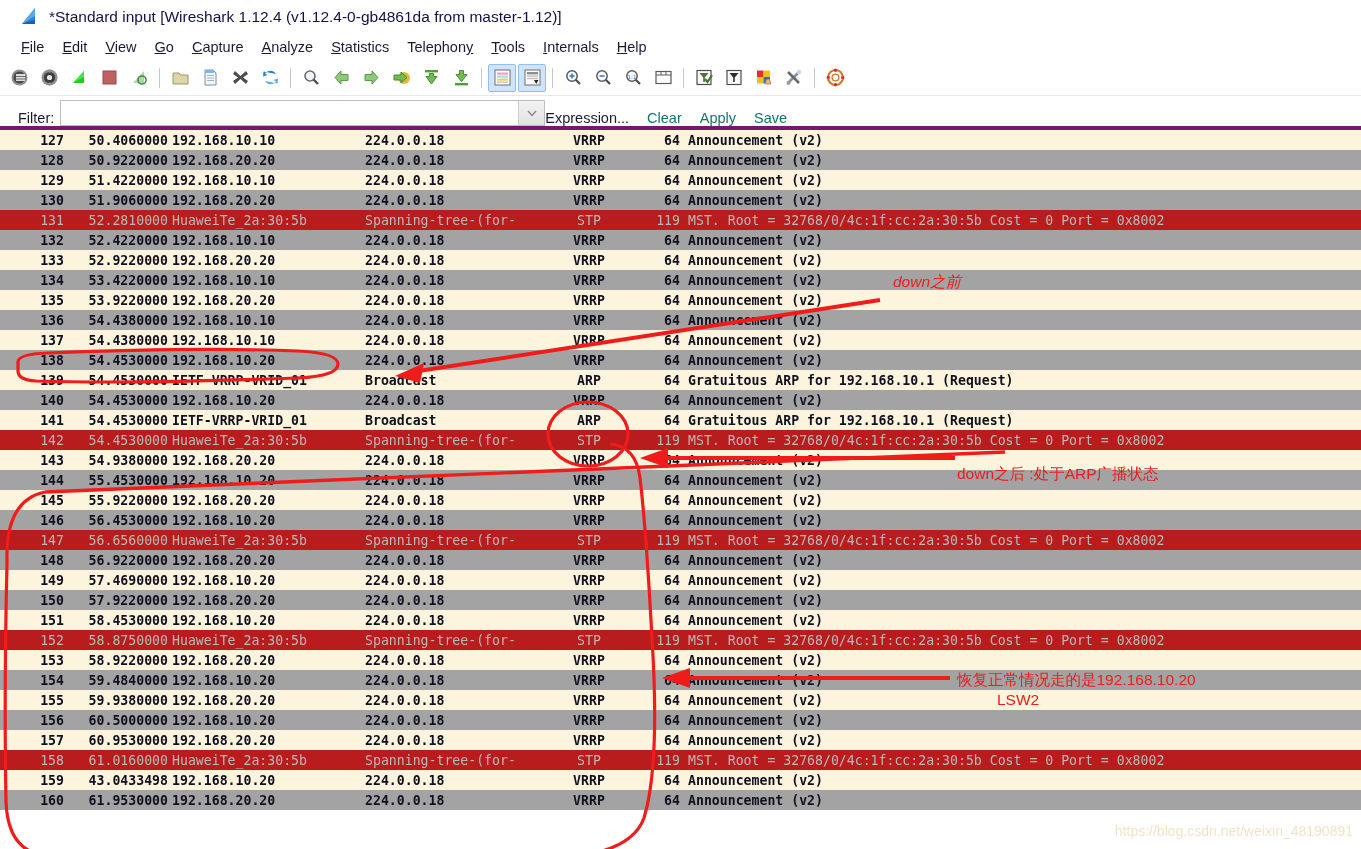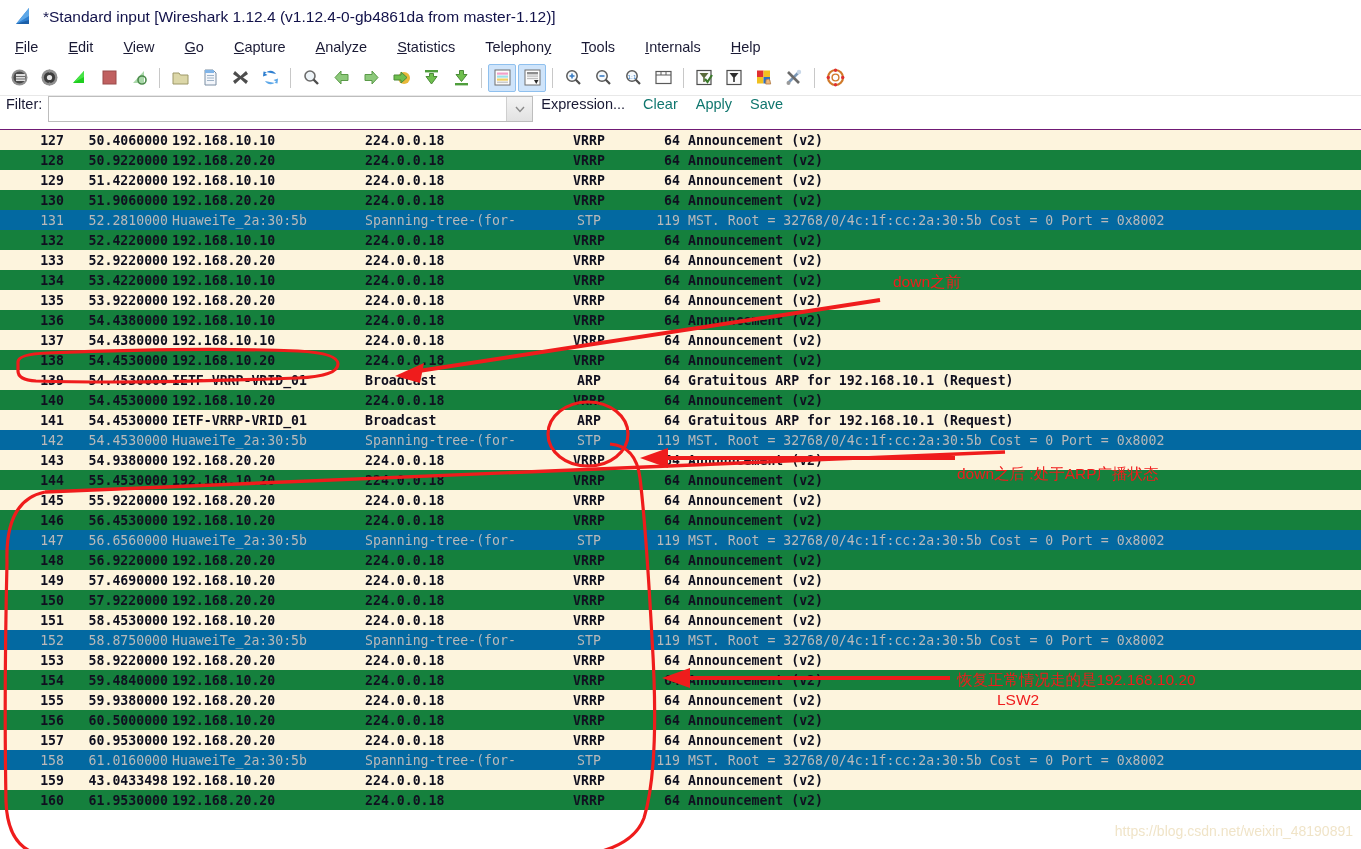--- a/index.html
+++ b/index.html
@@ -13,37 +13,36 @@
   #app {
     position: relative;
     width: 1361px; height: 849px;
     background: #ffffff;
   }
 
   
   .titlebar {
     height: 34px;
     display: flex; align-items: center;
-    padding-left: 14px;
+    padding-left: 20px;
     background: #ffffff;
   }
   .shark-icon { width: 22px; height: 20px; margin-right: 7px; flex: 0 0 auto; }
   .title-text {
     font-size: 15.5px; color: #12124a;
     font-family: "Liberation Sans", sans-serif;
     white-space: nowrap;
   }
 
   
   .menubar {
     height: 26px;
     display: flex; align-items: center;
-    padding-left: 6px;
+    padding-left: 12px;
     background: #ffffff;
-    gap: 12px;
   }
   .menu-item {
     font-size: 14.5px; color: #1a1a35;
     padding: 0 9px;
     white-space: nowrap;
     cursor: default;
   }
   .menu-item .u { text-decoration: underline; }
 
   
@@ -62,24 +61,24 @@
   }
   .tb-btn.active { background: #cfe4fa; border: 1px solid #8fc0ee; }
   .tb-sep {
     width: 1px; height: 20px; background: #c8c8c8;
     margin: 0 5px;
   }
 
   
   .filterbar {
     height: 34px;
-    display: flex; align-items: flex-start;
-    padding-left: 6px;
+    display: flex; align-items: flex-end;
+    padding-left: 18px;
     background: #ffffff;
-    border-bottom: 1px solid #701a75;
+    border-bottom: 4px solid #701a75;
   }
   .filter-label { font-size: 14.5px; color: #1a1a35; margin-right: 6px; }
   .filter-combo {
     width: 485px; height: 26px;
     border: 1px solid #bdbdbd;
     background: #ffffff;
     display: flex; align-items: center;
     position: relative;
   }
   .filter-input {
@@ -88,21 +87,21 @@
     font-size: 13px; padding-left: 5px;
     font-family: "Liberation Sans", sans-serif;
   }
   .filter-drop {
     position: absolute; right: 0; top: 0;
     width: 26px; height: 24px;
     background: linear-gradient(#f3f3f3,#e2e2e2);
     border-left: 1px solid #cfcfcf;
     display: flex; align-items: center; justify-content: center;
   }
-  .filter-actions { display: flex; align-items: center; margin-left: 8px; }
+  .filter-actions { display: flex; align-items: center; margin-left: 0; }
   .filter-actions .act {
     font-size: 14.5px; color: #1a1a35; margin-right: 18px; white-space: nowrap;
   }
   .filter-actions .act.dim { color: #0f766e; }
 
   
   .plist { position: relative; background: #ffffff; }
   .phead {
     height: 20px; position: relative;
     background: #ffffff;
@@ -116,22 +115,22 @@
     border-right: 1px solid #d6d6d6;
     white-space: nowrap;
   }
   .prow {
     height: 20px; position: relative;
     font-family: "DejaVu Sans Mono", monospace;
     font-size: 13.2px;
     white-space: nowrap;
   }
   .prow.vrrp { background: #fdf4dd; color: #101020; font-weight: 600; }
-  .prow.vrrp.alt { background: #15803d; }
-  .prow.stp  { background: #0369a1; color: #b9b9b9; }
+  .prow.vrrp.alt { background: #a3a3a3; }
+  .prow.stp  { background: #b91c1c; color: #b9b9b9; }
   .prow .c {
     position: absolute; top: 1px; height: 18px;
     display: flex; align-items: center;
     overflow: hidden;
   }
   .c-no   { left: 0;    width: 64px;  justify-content: flex-end; }
   .c-time { left: 68px; width: 100px; justify-content: flex-end; }
   .c-src  { left: 172px;width: 190px; }
   .c-dst  { left: 365px;width: 188px; }
   .c-proto{ left: 556px;width: 66px;  justify-content: center; }
@@ -737,21 +736,21 @@
       <path d="M640 458 L668 448 L668 468 Z" fill="#ef1c1c"></path>
 
       <line x1="45" y1="492" x2="1005" y2="452" stroke="#ef1c1c" stroke-width="3.4"></line>
 
       <path d="M45 492 q-40 8 -38 70 q-3 130 -1 240 q2 52 44 54 q250 6 500 2 q80 -2 94 -40 q16 -52 8 -180 q-6 -110 -12 -160 q-4 -32 -30 -34" fill="none" stroke="#ef1c1c" stroke-width="3.2"></path>
 
       <line x1="950" y1="678" x2="682" y2="678" stroke="#ef1c1c" stroke-width="4"></line>
       <path d="M662 678 L690 668 L690 688 Z" fill="#ef1c1c"></path>
     </svg>
 
-    <div class="anno" style="left:893px; top:272px;">down之前</div>
+    <div class="anno" style="left:893px; top:272px;font-style:italic;">down之前</div>
     <div class="anno" style="left:957px; top:464px;">down之后 :处于ARP广播状态</div>
     <div class="anno" style="left:957px; top:670px;">恢复正常情况走的是192.168.10.20</div>
     <div class="anno" style="left:957px; top:690px;margin-left:40px;">LSW2</div>
 
     <div class="watermark">https://blog.csdn.net/weixin_48190891</div>
   </div>
 
 </div>
 
 </body></html>

